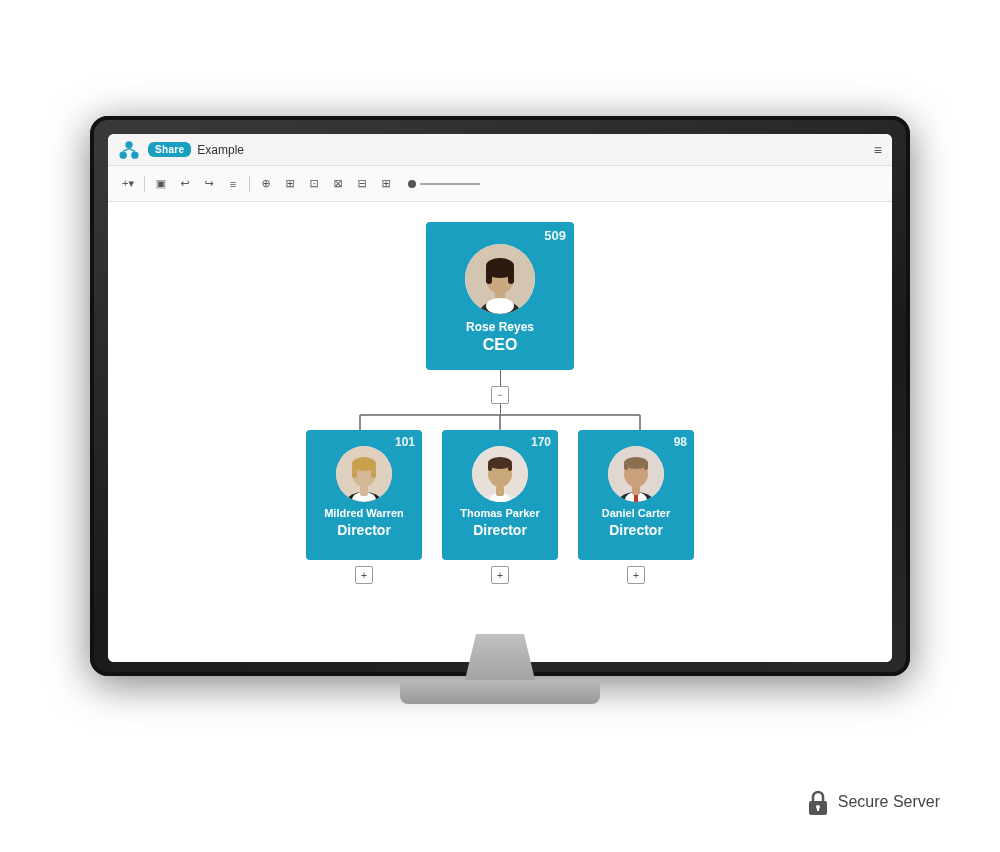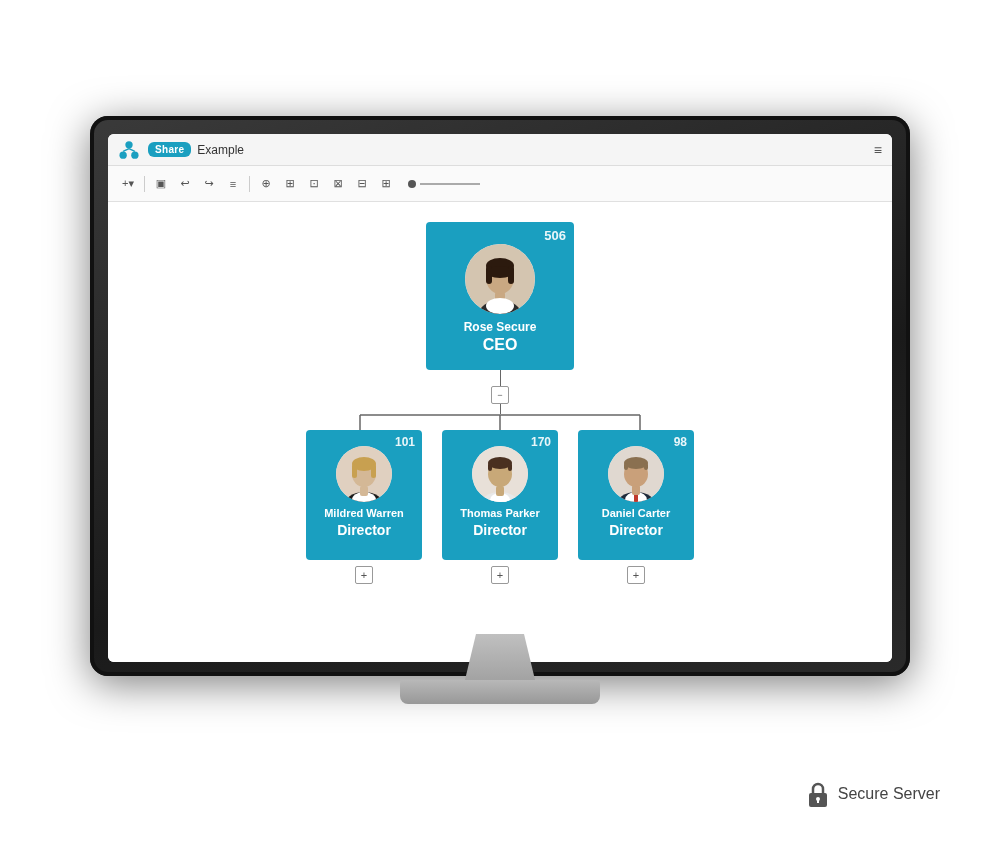--- a/index.html
+++ b/index.html
@@ -326,21 +326,21 @@
       transform: translateX(-50%);
       width: 200px;
       height: 24px;
       background: linear-gradient(to bottom, #b8b8b8, #989898);
       border-radius: 4px 4px 8px 8px;
     }
 
     
     .secure-badge {
       position: absolute;
-      bottom: 44px;
+      bottom: 36px;
       right: 60px;
       display: flex;
       align-items: center;
       gap: 8px;
     }
 
     .secure-badge-text {
       font-size: 16px;
       color: #444;
     }
@@ -392,41 +392,41 @@
           <div class="zoom-slider-area">
             <div class="zoom-dot"></div>
             <div class="zoom-line"></div>
           </div>
         </div>
 
         <div class="content-area">
           <div class="org-chart">
 
             <div class="org-card org-card-ceo">
-              <span class="card-number-ceo">506</span>
+              <span class="card-number-ceo">509</span>
               <div class="card-avatar">
 
                 <svg class="avatar-svg" viewBox="0 0 70 70" xmlns="http://www.w3.org/2000/svg">
                   <circle cx="35" cy="35" r="35" fill="#d4c5b0"></circle>
 
                   <ellipse cx="35" cy="72" rx="22" ry="16" fill="#2c2c2c"></ellipse>
 
                   <rect x="30" y="48" width="10" height="12" rx="2" fill="#c9a882"></rect>
 
                   <ellipse cx="35" cy="62" rx="14" ry="8" fill="white"></ellipse>
 
                   <ellipse cx="35" cy="34" rx="14" ry="16" fill="#c9a882"></ellipse>
 
                   <ellipse cx="35" cy="22" rx="14" ry="8" fill="#2c1a0e"></ellipse>
                   <ellipse cx="35" cy="28" rx="14" ry="6" fill="#2c1a0e"></ellipse>
                   <rect x="21" y="22" width="6" height="18" rx="3" fill="#2c1a0e"></rect>
                   <rect x="43" y="22" width="6" height="18" rx="3" fill="#2c1a0e"></rect>
                 </svg>
               </div>
-              <span class="card-name">Rose Secure</span>
+              <span class="card-name">Rose Reyes</span>
               <span class="card-title">CEO</span>
             </div>
 
             <div class="connector-section">
               <div style="width:1px; height:16px; background:#666;"></div>
               <div class="connector-collapse-btn">−</div>
               <div style="width:1px; height:10px; background:#666;"></div>
             </div>
 
             <svg width="420" height="16">

